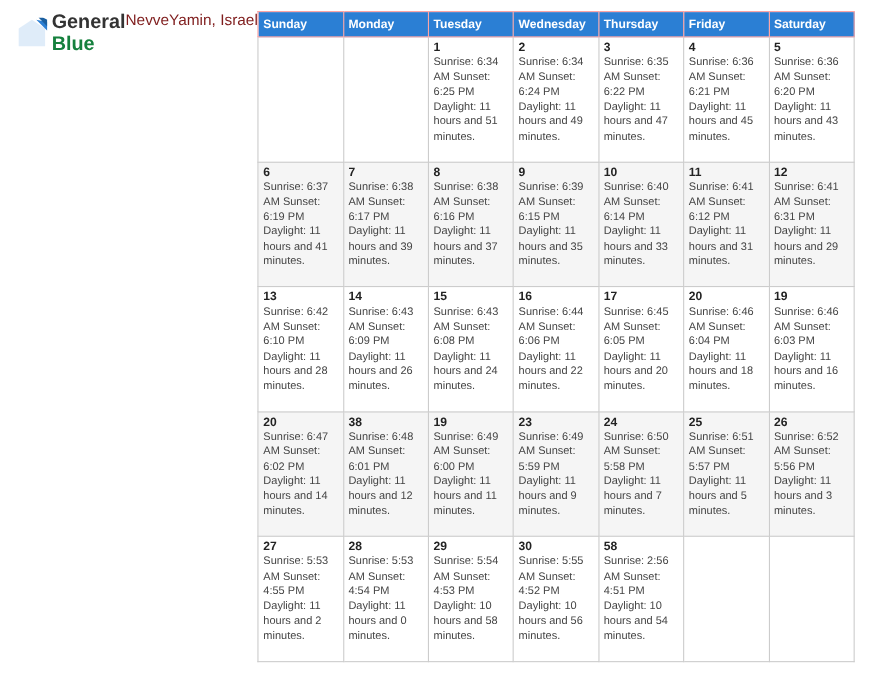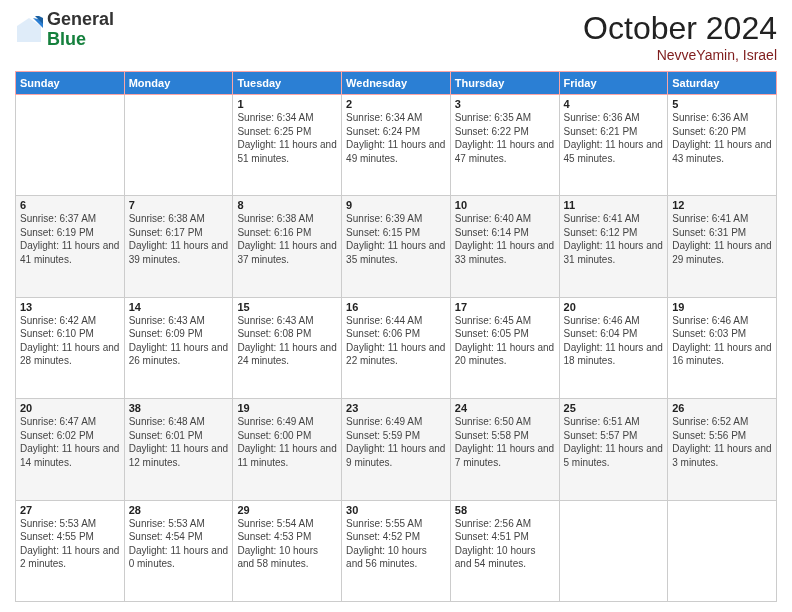--- a/index.html
+++ b/index.html
@@ -8,21 +8,21 @@
       background: #fff;
       width: 792px;
       height: 612px;
       overflow: hidden;
     }
     .page {
       width: 792px;
       height: 612px;
       padding: 10px 15px 10px 15px;
       display: flex;
-      flex-direction: column;
+      flex-direction: row;
     }
     .header {
       display: flex;
       justify-content: space-between;
       align-items: flex-start;
       margin-bottom: 8px;
     }
     .logo {
       display: flex;
       align-items: center;
@@ -105,21 +105,20 @@
         <polygon points="14,2 26,10 26,26 2,26 2,10" fill="#2b7fd4" opacity="0.15"></polygon>
         <polygon points="18,2 28,12 28,4" fill="#2b7fd4"></polygon>
         <polygon points="20,0 28,8 28,2 24,0" fill="#1a5fa0"></polygon>
       </svg>
       <div class="logo-text">
         <span class="logo-general">General</span><br>
         <span class="logo-blue">Blue</span>
       </div>
     </div>
     <div class="title-block">
-      <div class="month-title">October 2024</div>
       <div class="subtitle">NevveYamin, Israel</div>
     </div>
   </div>
 
   <table class="calendar">
     <thead>
       <tr>
       <th>Sunday</th>
           <th>Monday</th>
           <th>Tuesday</th>

